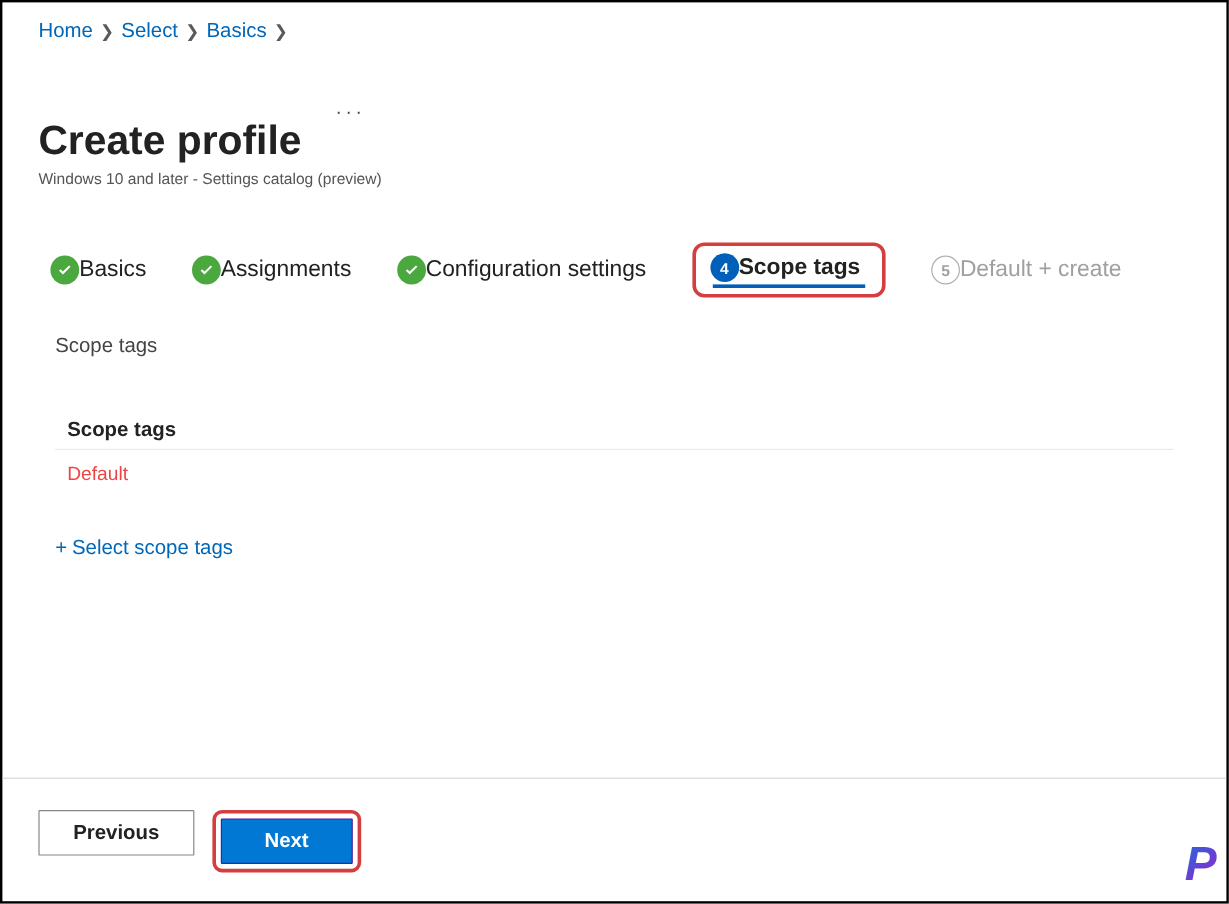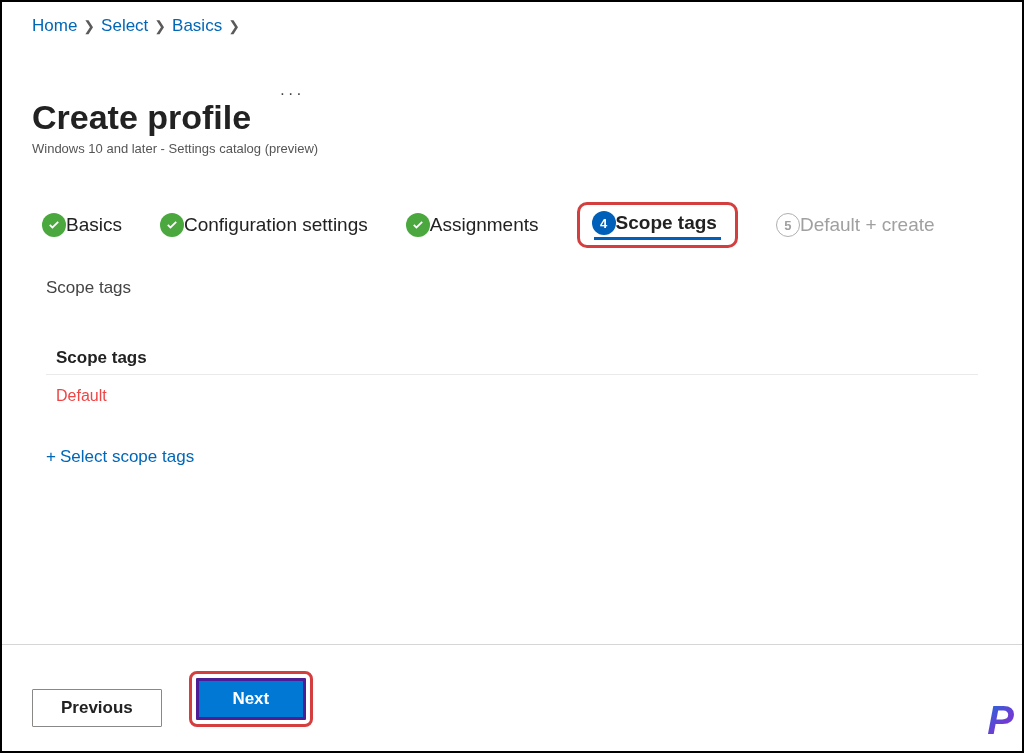--- a/index.html
+++ b/index.html
@@ -130,22 +130,22 @@
       display: inline-flex;
       align-items: center;
       gap: 4px;
     }
     .footer {
       position: absolute;
       bottom: 0; left: 0; right: 0;
       border-top: 1px solid #d6d6d6;
       padding: 26px 30px 24px 30px;
       display: flex;
-      align-items: flex-end;
-      gap: 27px;
+      align-items: flex-start;
+      gap: 15px;
     }
     .btn {
       font-size: 17px;
       font-weight: 600;
       padding: 8px 28px;
       border-radius: 1px;
       cursor: pointer;
       min-width: 110px;
       text-align: center;
     }
@@ -154,21 +154,21 @@
       border: 1px solid #8a8886;
       color: #222;
     }
     .btn-primary-wrap {
       border: 3px solid #d43e3e;
       border-radius: 8px;
       padding: 4px;
     }
     .btn-primary {
       background: #0078d4;
-      border: 3px solid #4c1d95;
+      border: 1px solid #4c1d95;
       color: #fff;
     }
     .watermark {
       position: absolute;
       right: 8px; bottom: 8px;
       font-size: 40px;
       font-weight: 700;
       font-style: italic;
       background: linear-gradient(135deg,#0a6bd9 0%,#6b2fd1 60%,#1f7ad1 100%);
       -webkit-background-clip: text;
@@ -204,29 +204,29 @@
         </svg>
     </span>
     <span class="label">Basics</span>
   </div>
   <div class="tab">
     <span class="icon-check">
       <svg viewBox="0 0 16 16">
           <path d="M6.2 12.3 2.5 8.6l1.4-1.4 2.3 2.3 5.9-5.9 1.4 1.4z"></path>
         </svg>
     </span>
-    <span class="label">Configuration settings</span>
+    <span class="label">Assignments</span>
   </div>
   <div class="tab">
     <span class="icon-check">
       <svg viewBox="0 0 16 16">
           <path d="M6.2 12.3 2.5 8.6l1.4-1.4 2.3 2.3 5.9-5.9 1.4 1.4z"></path>
         </svg>
     </span>
-    <span class="label">Assignments</span>
+    <span class="label">Configuration settings</span>
   </div>
   <div class="tab tab-highlight">
     <span class="icon-number">4</span>
     <span class="label" style="font-weight:600">Scope tags</span>
     <span class="underline"></span>
   </div>
   <div class="tab disabled">
     <span class="icon-number hollow">5</span>
     <span class="label">Default + create</span>
   </div>

